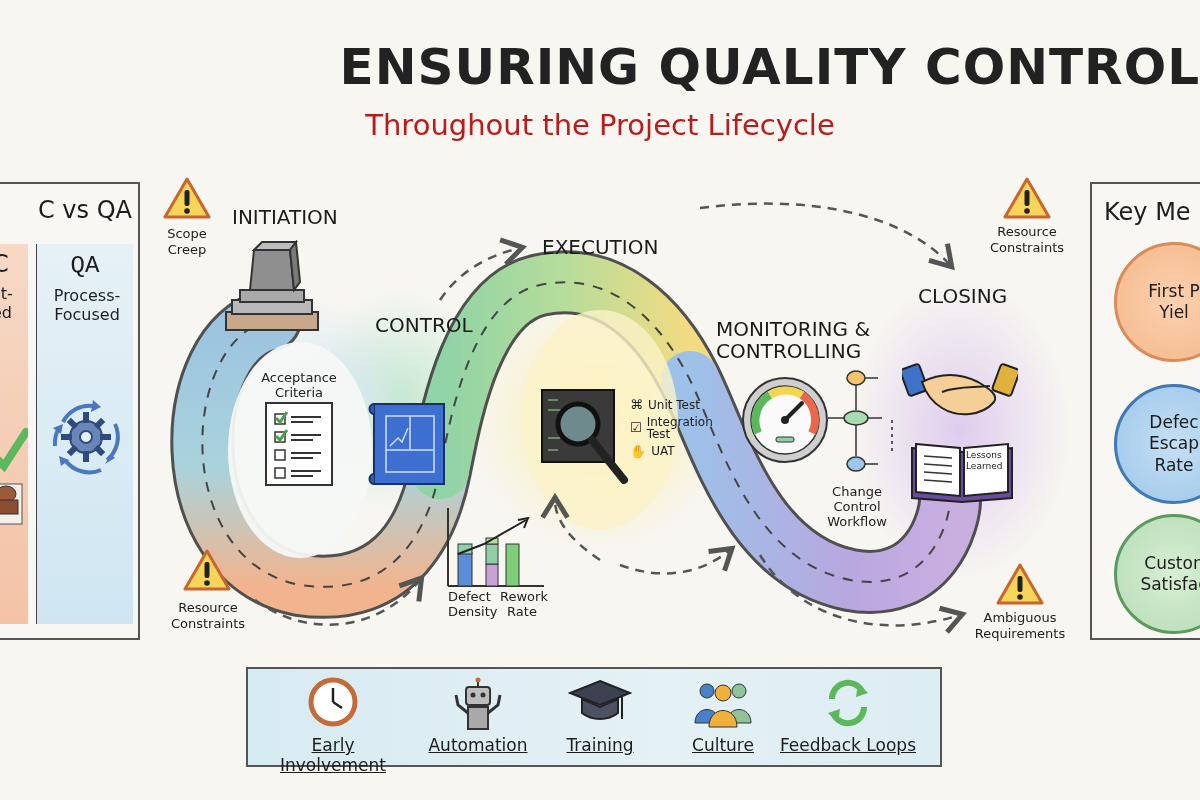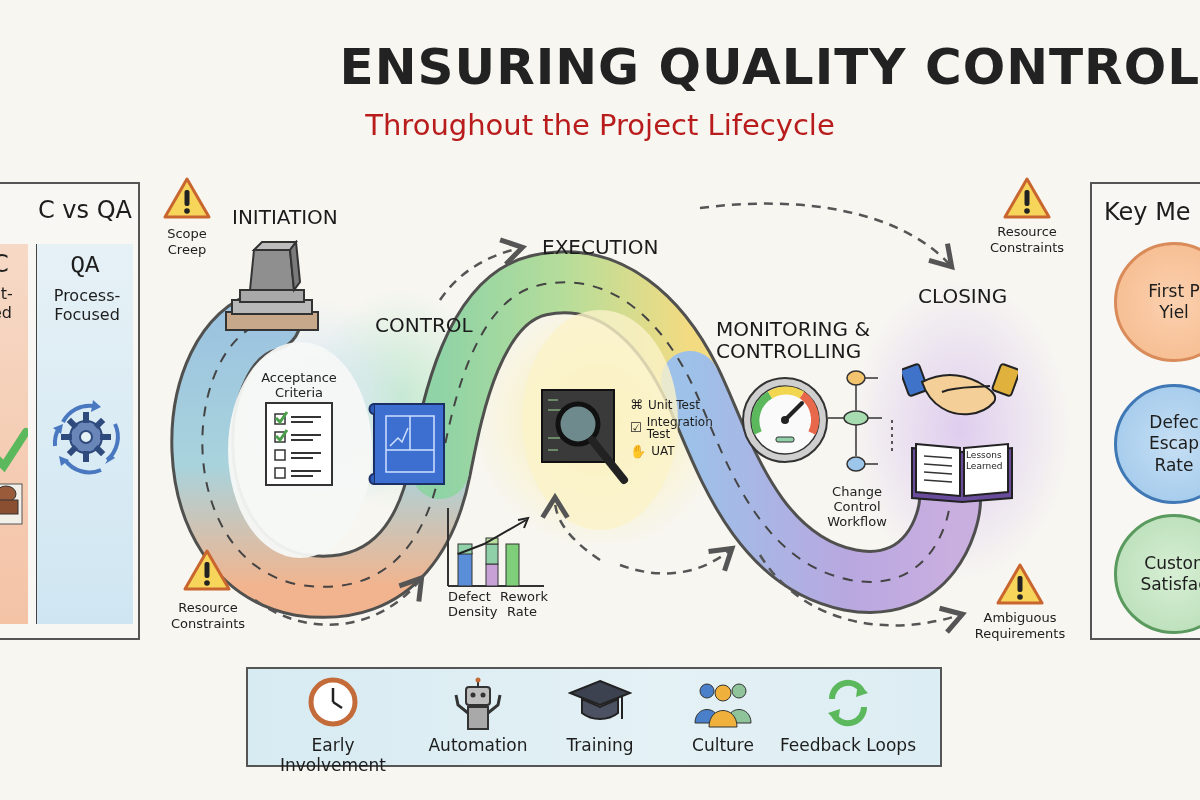--- a/index.html
+++ b/index.html
@@ -33,21 +33,21 @@
   .right-panel .hdr { position:absolute; left:12px; top:14px; font-size:24px; white-space:nowrap; }
   .badge { position:absolute; width:120px; height:120px; border-radius:50%;
     display:flex; align-items:center; justify-content:center; text-align:center;
     font-size:17px; line-height:1.25; box-sizing:border-box; }
   .bottom-bar {
     left:246px; top:667px; width:696px; height:100px;
     background:linear-gradient(90deg,#d7ebf2,#e4f1f5 60%,#dcedf3);
     border:2px solid #555; box-sizing:border-box;
   }
   .bb-item { position:absolute; top:8px; width:140px; text-align:center; }
-  .bb-item .lbl { position:absolute; top:58px; left:0; width:140px; font-size:17px; color:#1d1d1d; }
+  .bb-item .lbl { position:absolute; top:58px; left:0; width:140px; font-size:17px; color:#1d1d1d;text-decoration:underline; }
   .warn .lbl { font-size:13px; text-align:center; line-height:1.2; }
 </style>
 </head>
 <body>
 
 <div class="abs title">ENSURING QUALITY CONTROL</div>
 <div class="abs subtitle">Throughout the Project Lifecycle</div>
 
 <svg class="abs" style="left:0;top:0" width="1200" height="800">
   <defs>

